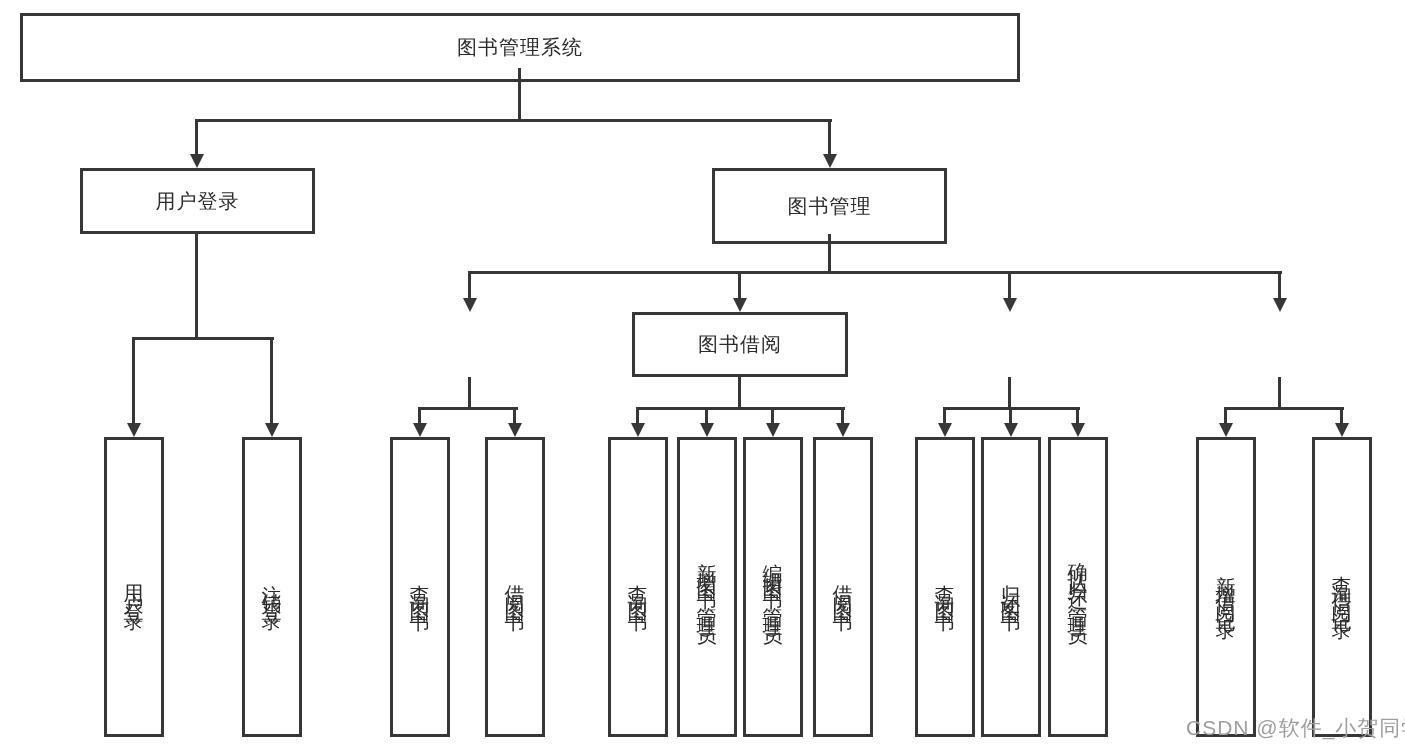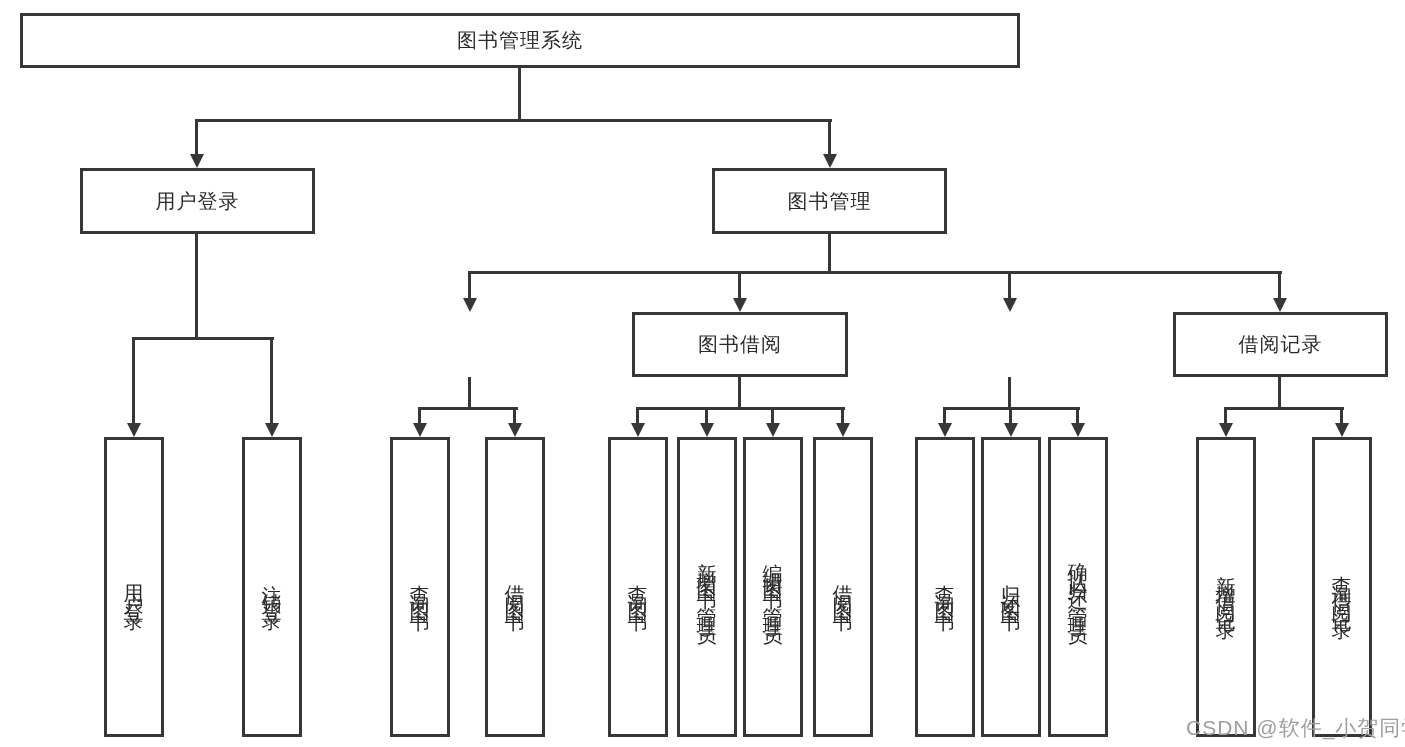--- a/index.html
+++ b/index.html
@@ -50,31 +50,30 @@
     letter-spacing:1px;
     z-index:5;
     white-space:nowrap;
   }
 </style>
 </head>
 <body>
 
 <div id="canvas">
 
-  <div class="bx" style="left:20px;top:13px;width:1000px;height:55px;">图书管理系统</div>
+  <div class="bx" style="left:20px;top:13px;width:1000px;height:69px;">图书管理系统</div>
 
   <div class="bx" style="left:80px;top:168px;width:235px;height:66px;">用户登录</div>
 
-  <div class="bx" style="left:712px;top:168px;width:235px;height:66px;">图书管理</div>
+  <div class="bx" style="left:712px;top:168px;width:235px;height:76px;">图书管理</div>
 
 
   <div class="bx" style="left:632px;top:312px;width:216px;height:65px;">图书借阅</div>
 
 
-  <div class="bx" style="left:1173px;top:312px;width:215px;height:65px;">借阅记录</div>
 
   <div class="bx leaf" style="left:104px;top:437px;width:60px;height:300px;">用户登录</div>
   <div class="bx leaf" style="left:242px;top:437px;width:60px;height:300px;">注销登录</div>
 
   <div class="bx leaf" style="left:390px;top:437px;width:60px;height:300px;">查询图书</div>
   <div class="bx leaf" style="left:485px;top:437px;width:60px;height:300px;">借阅图书</div>
 
   <div class="bx leaf" style="left:608px;top:437px;width:60px;height:300px;">查询图书</div>
   <div class="bx leaf" style="left:677px;top:437px;width:60px;height:300px;">新增图书（管理员）</div>
   <div class="bx leaf" style="left:743px;top:437px;width:60px;height:300px;">编辑图书（管理员）</div>

